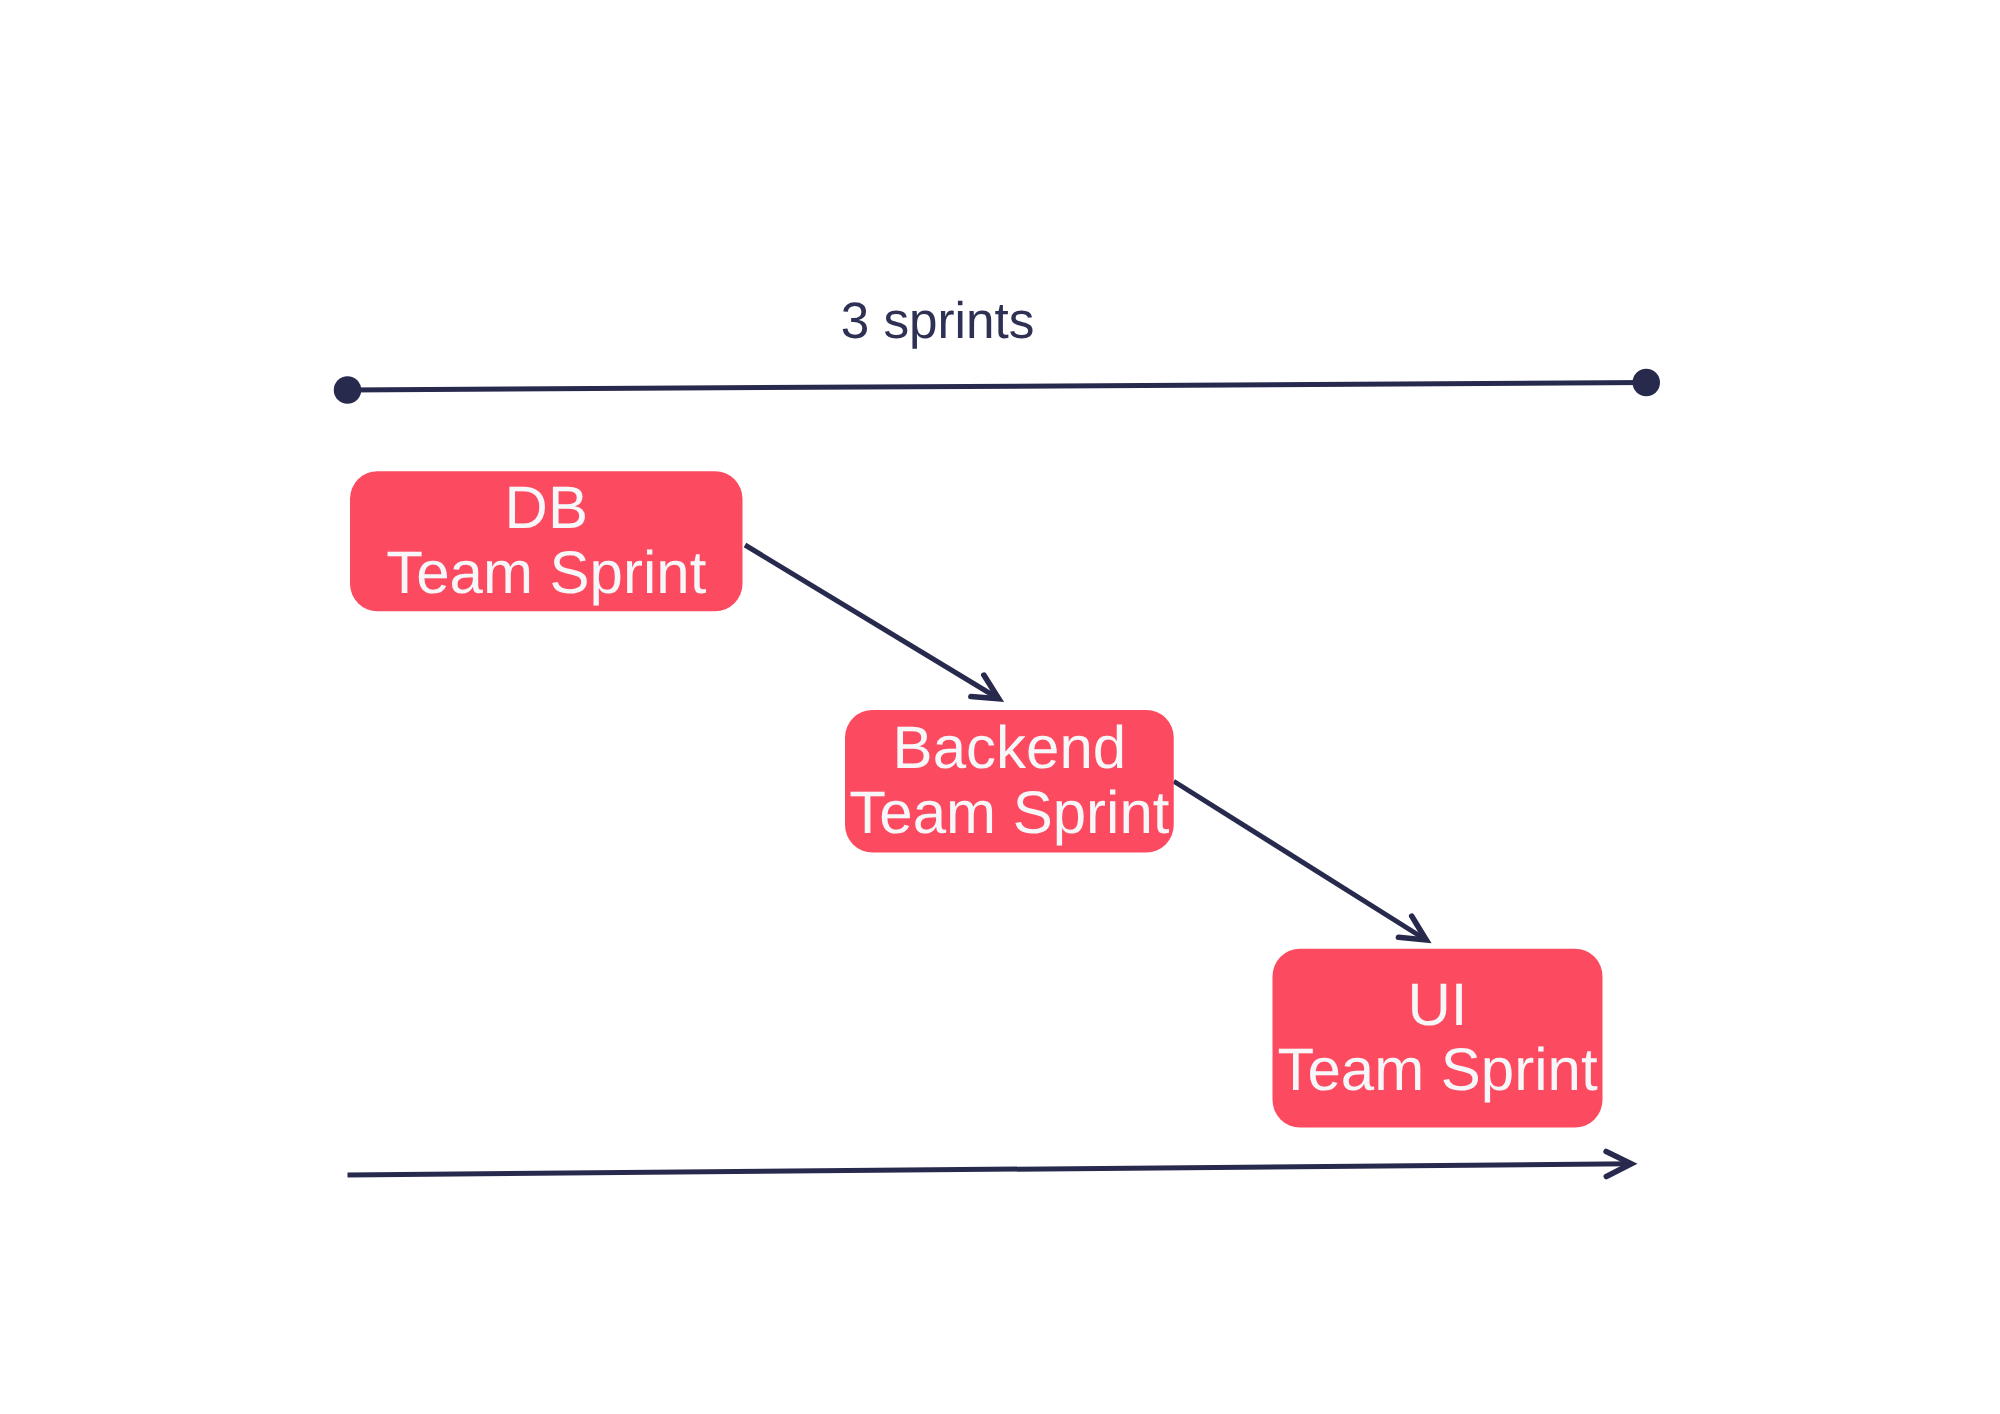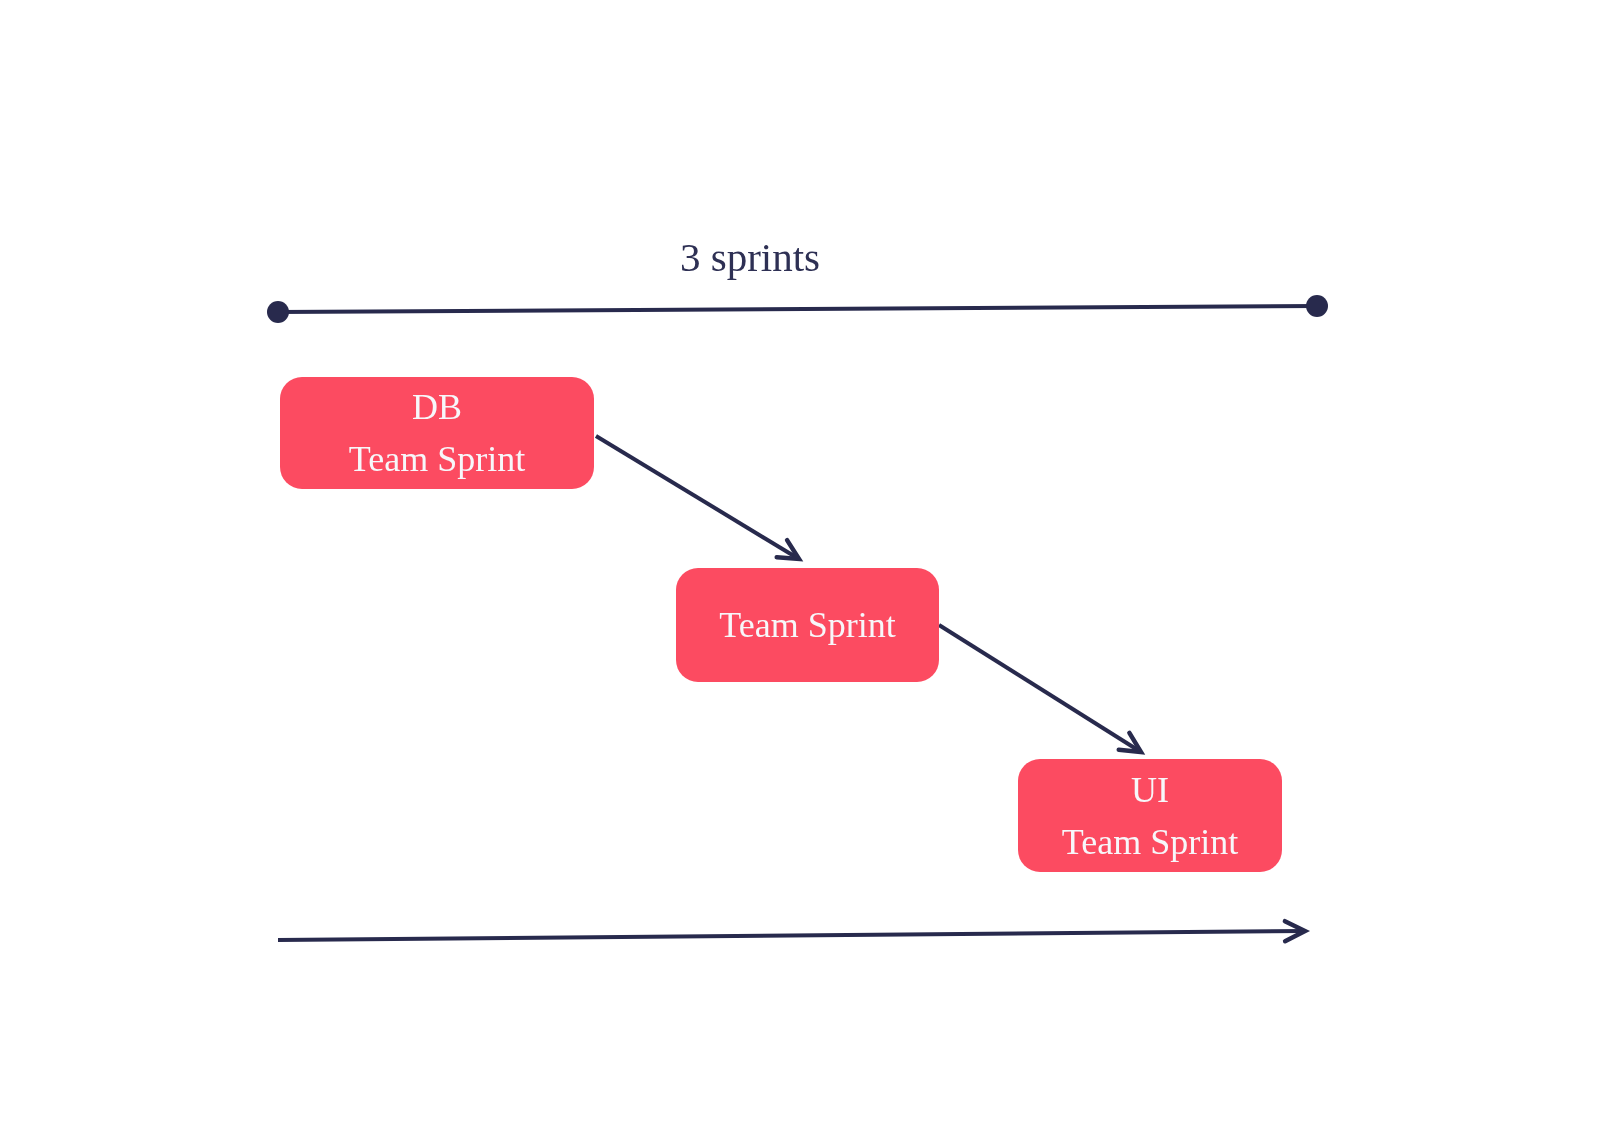--- a/index.html
+++ b/index.html
@@ -5,21 +5,21 @@
   html, body {
     margin: 0;
     padding: 0;
     background: #ffffff;
   }
   .canvas {
     position: relative;
     width: 1600px;
     height: 1131px;
     background: var(--bg-color, #ffffff);
-    font-family: Liberation Serif, serif;
+    font-family: Liberation Sans, sans-serif;
     overflow: hidden;
   }
   svg.edges {
     position: absolute;
     left: 0;
     top: 0;
   }
   .edge {
     stroke: var(--line-color, #282a4d);
     stroke-width: 4;
@@ -56,26 +56,26 @@
   .node {
     position: absolute;
     background: var(--node-fill, #fc4b61);
     color: var(--node-text, #f7f7fa);
     border-radius: 22px;
     display: flex;
     flex-direction: column;
     align-items: center;
     justify-content: center;
     text-align: center;
-    font-size: 36px;
+    font-size: 48px;
     line-height: 52px;
   }
   #node-db      { left: 280px;  top: 377px; width: 314px; height: 112px; }
   #node-backend { left: 676px;  top: 568px; width: 263px; height: 114px; }
-  #node-ui      { left: 1018px; top: 759px; width: 264px; height: 113px; }
+  #node-ui      { left: 1018px; top: 759px; width: 264px; height: 143px; }
 </style>
 </head>
 <body>
 
 <div class="canvas">
 
   <svg class="edges" width="1600" height="1131" viewBox="0 0 1600 1131">
     <defs>
       <marker id="arrow" markerUnits="userSpaceOnUse" markerWidth="34" markerHeight="30" refX="24" refY="14" orient="auto">
         <path class="arrowhead" d="M4,4 L24,14 L4,24"></path>
@@ -96,20 +96,21 @@
   </svg>
 
   <div class="label span-label">3 sprints</div>
 
   <div class="node" id="node-db">
     <div>DB</div>
     <div>Team Sprint</div>
   </div>
 
   <div class="node" id="node-backend">
+    <div>Backend</div>
     <div>Team Sprint</div>
   </div>
 
   <div class="node" id="node-ui">
     <div>UI</div>
     <div>Team Sprint</div>
   </div>
 
 
 </div>

